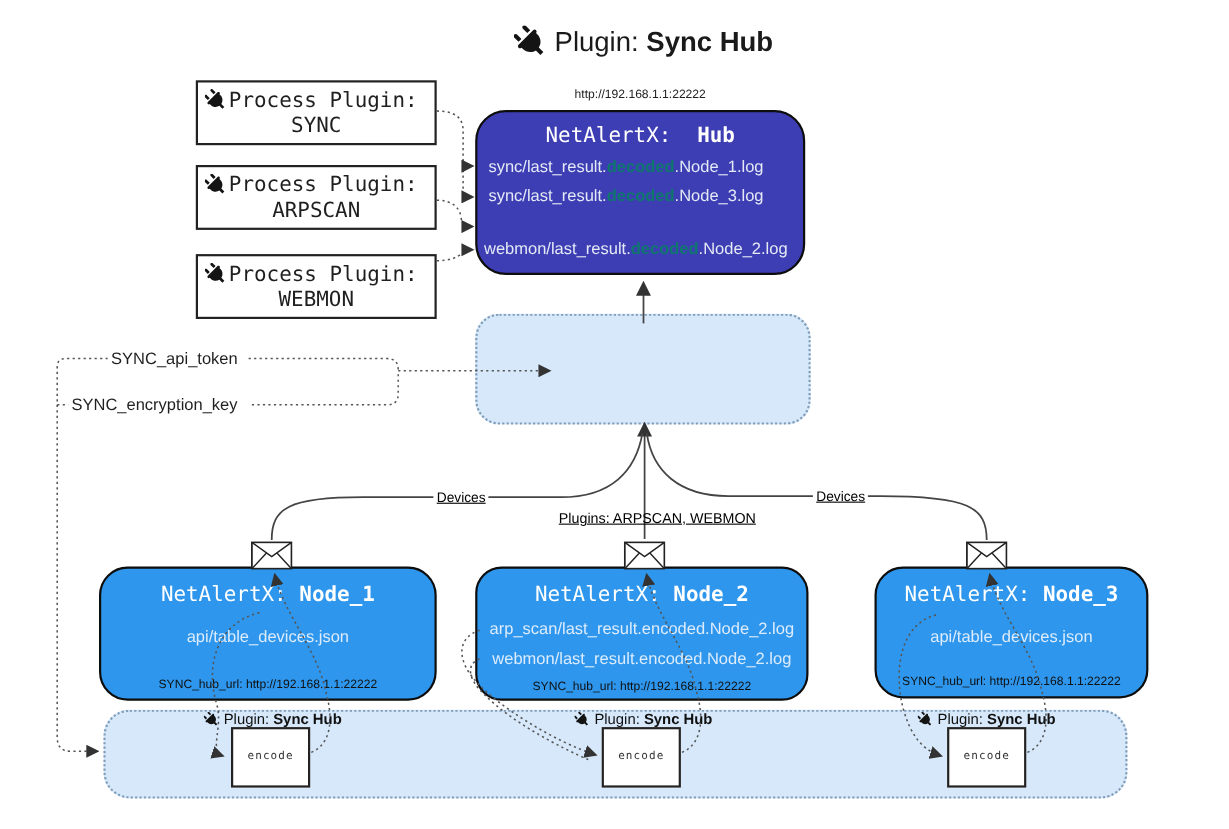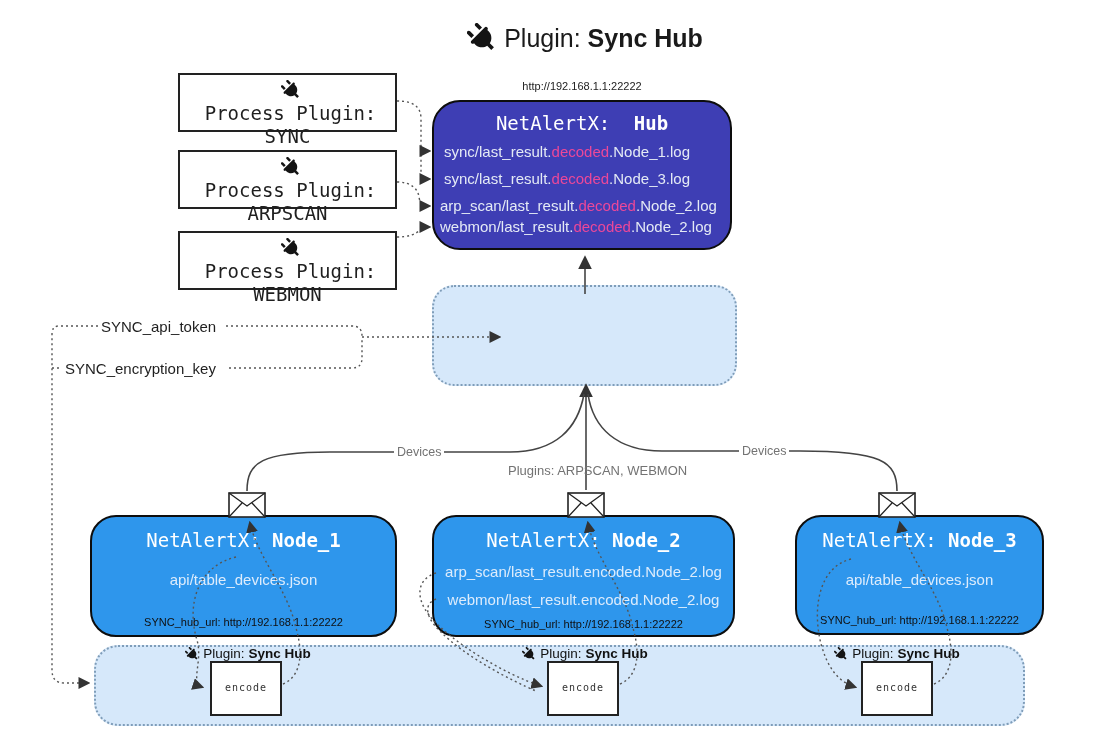--- a/index.html
+++ b/index.html
@@ -10,43 +10,43 @@
 
   
   #title{left:360px;top:16px;width:450px;height:44px;display:flex;align-items:center;justify-content:center;gap:7px;
          font-size:25px;color:#1a1a1a;}
   #title .b{font-weight:700;}
   .plug-svg{display:inline-block;}
 
   
   .pbox{left:178px;width:219px;height:59px;background:#fff;border:2px solid #222;box-sizing:border-box;
         color:#1f1f1f;}
-  .pbox .l1{display:flex;align-items:center;gap:2px;padding:5px 0 0 6px;font-size:19px;line-height:22px;flex-direction:column;}
+  .pbox .l1{display:flex;align-items:center;gap:2px;padding:5px 0 0 6px;font-size:19px;line-height:22px;}
   .pbox .l2{text-align:center;font-size:19px;line-height:24px;}
 
   
   #hub{left:432px;top:100px;width:300px;height:150px;background:#3e3eb4;border:2.5px solid #0d0d0d;
        border-radius:28px;box-sizing:border-box;}
   #hub-title{left:432px;top:112px;width:300px;text-align:center;font-size:19px;color:#fff;}
   #hub-title .b{font-weight:700;margin-left:12px;}
   #hub-url{left:432px;top:80px;width:300px;text-align:center;font-size:11px;color:#222;}
   .hublog{left:444px;width:288px;height:20px;font-size:15px;color:#e4eaf5;white-space:nowrap;}
-  .hublog .b{font-weight:400;color:#ec4899;}
+  .hublog .b{font-weight:700;color:#0f766e;}
 
   
   #decode-panel{left:432px;top:285px;width:305px;height:101px;background:#d6e8fa;
                 border:2px dotted #7f9db9;border-radius:22px;box-sizing:border-box;}
   #decode-box{left:505px;top:295px;width:162px;height:83px;background:#fff;border:2.5px solid #222;
               box-sizing:border-box;text-align:center;line-height:78px;font-size:19px;color:#222;}
 
   
   .secret{background:#fff;font-size:15px;color:#1f1f1f;padding:0 3px;white-space:nowrap;z-index:4;}
 
   
-  .edgelbl{font-size:12.5px;color:#737373;background:#fff;padding:0 3px;z-index:4;white-space:nowrap;}
+  .edgelbl{font-size:12.5px;color:#000000;background:#fff;padding:0 3px;z-index:4;white-space:nowrap;text-decoration:underline;}
   #plugins-mid{background:transparent;font-size:13px;}
 
   
   .node{background:#2e96ec;border:2.5px solid #0d0d0d;border-radius:26px;box-sizing:border-box;}
   .node-title{position:absolute;left:0;top:12px;width:100%;text-align:center;font-size:19px;color:#fff;
               font-family:"DejaVu Sans Mono",monospace;}
   .node-title .b{font-weight:700;}
   .node-file{position:absolute;left:0;width:100%;text-align:center;font-size:15px;color:#ddecfc;
              white-space:nowrap;}
   .node-url{position:absolute;left:0;bottom:7px;width:100%;text-align:center;font-size:11px;color:#101010;}
@@ -153,21 +153,20 @@
     <div class="l2">WEBMON</div>
   </div>
 
   <div class="abs" id="hub-url">http://192.168.1.1:22222</div>
   <div class="abs z2" id="hub"></div>
   <div class="abs mono z2" id="hub-title">
     <span>NetAlertX: </span><span class="b">Hub</span>
   </div>
   <div class="abs hublog z2" style="top:143px;"><span>sync/last_result.</span><span class="b">decoded</span><span>.Node_1.log</span></div>
   <div class="abs hublog z2" style="top:170px;"><span>sync/last_result.</span><span class="b">decoded</span><span>.Node_3.log</span></div>
-  <div class="abs hublog z2" style="top:197px;left:440px;"><span>arp_scan/last_result.</span><span class="b">decoded</span><span>.Node_2.log</span></div>
   <div class="abs hublog z2" style="top:218px;left:440px;"><span>webmon/last_result.</span><span class="b">decoded</span><span>.Node_2.log</span></div>
 
   <div class="abs z1" id="decode-panel"></div>
 
   <div class="abs secret" style="left:98px;top:318px;">SYNC_api_token</div>
   <div class="abs secret" style="left:62px;top:360px;">SYNC_encryption_key</div>
 
   <div class="abs edgelbl" style="left:394px;top:445px;">Devices</div>
   <div class="abs edgelbl" style="left:739px;top:444px;">Devices</div>
   <div class="abs edgelbl" id="plugins-mid" style="left:505px;top:463px;width:165px;text-align:center;">Plugins: ARPSCAN, WEBMON</div>

